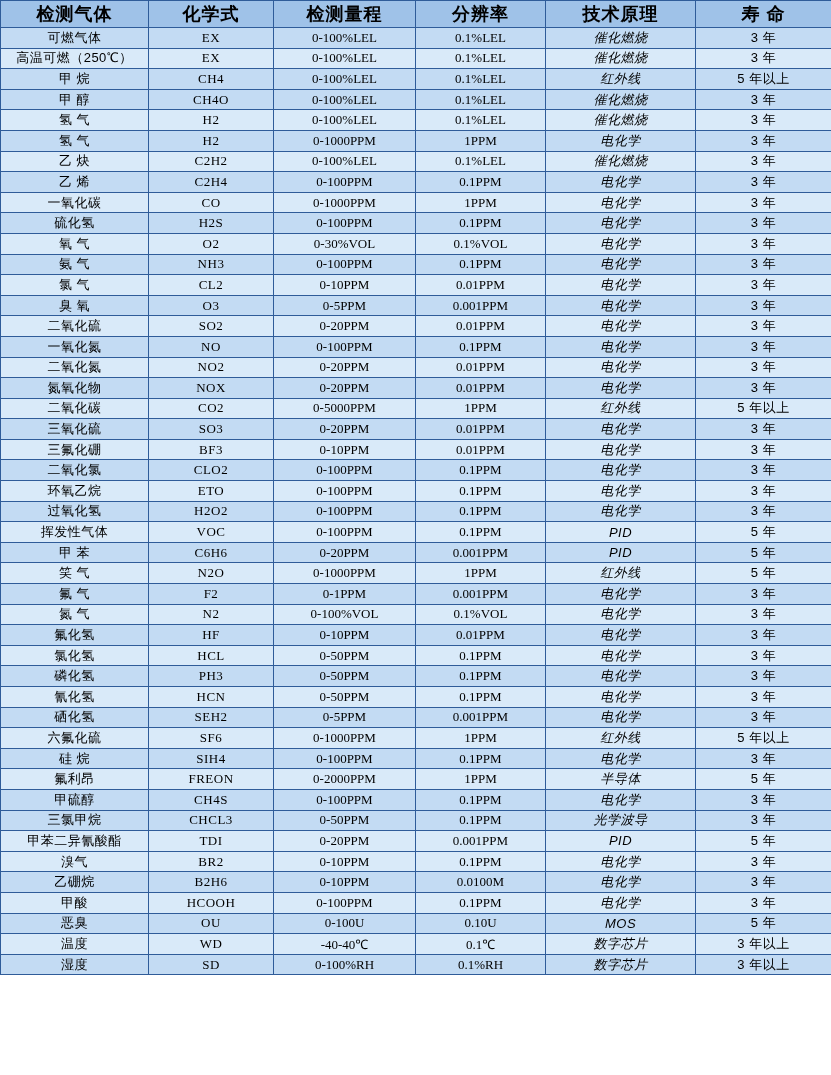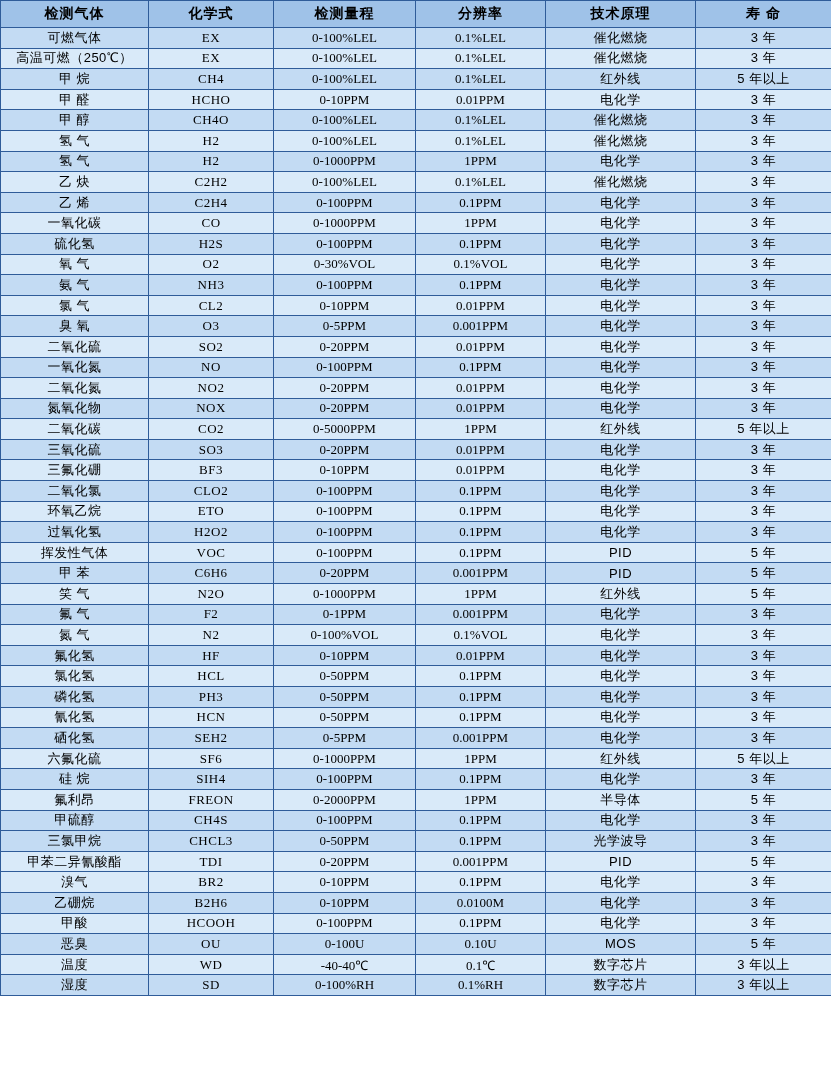--- a/index.html
+++ b/index.html
@@ -28,21 +28,21 @@
     text-align: center;
     vertical-align: middle;
     color: #000000;
     padding: 0;
     white-space: nowrap;
     overflow: hidden;
   }
   table.gas-table thead th {
     background: #9fc2e8;
     height: 26px;
-    font-size: 14px;
+    font-size: 18px;
     font-weight: bold;
     letter-spacing: 1px;
   }
   table.gas-table tbody td {
     height: 19.6px;
     font-size: 13px;
     font-weight: normal;
   }
   table.gas-table tbody tr.row-odd td {
     background: #c3dbf3;
@@ -59,20 +59,21 @@
     font-size: 13px;
     letter-spacing: 0.5px;
   }
   td.c-range, td.c-res {
     font-family: "Liberation Serif", serif;
     font-size: 13px;
   }
   td.c-principle {
     font-size: 13px;
     letter-spacing: 0.5px;
+    font-style: italic;
   }
   td.c-life {
     font-size: 13px;
     letter-spacing: 0.5px;
   }
   col.col-name   { width: 148px; }
   col.col-form   { width: 125px; }
   col.col-range  { width: 142px; }
   col.col-res    { width: 130px; }
   col.col-prin   { width: 150px; }
@@ -119,28 +120,20 @@
           <td class="c-life">3 年</td>
         </tr>
         <tr class="row-odd">
           <td class="c-name">甲 烷</td>
           <td class="c-formula">CH4</td>
           <td class="c-range">0-100%LEL</td>
           <td class="c-res">0.1%LEL</td>
           <td class="c-principle">红外线</td>
           <td class="c-life">5 年以上</td>
         </tr>
-        <tr class="row-even">
-          <td class="c-name">甲 醛</td>
-          <td class="c-formula">HCHO</td>
-          <td class="c-range">0-10PPM</td>
-          <td class="c-res">0.01PPM</td>
-          <td class="c-principle">电化学</td>
-          <td class="c-life">3 年</td>
-        </tr>
         <tr class="row-odd">
           <td class="c-name">甲 醇</td>
           <td class="c-formula">CH4O</td>
           <td class="c-range">0-100%LEL</td>
           <td class="c-res">0.1%LEL</td>
           <td class="c-principle">催化燃烧</td>
           <td class="c-life">3 年</td>
         </tr>
         <tr class="row-even">
           <td class="c-name">氢 气</td>

